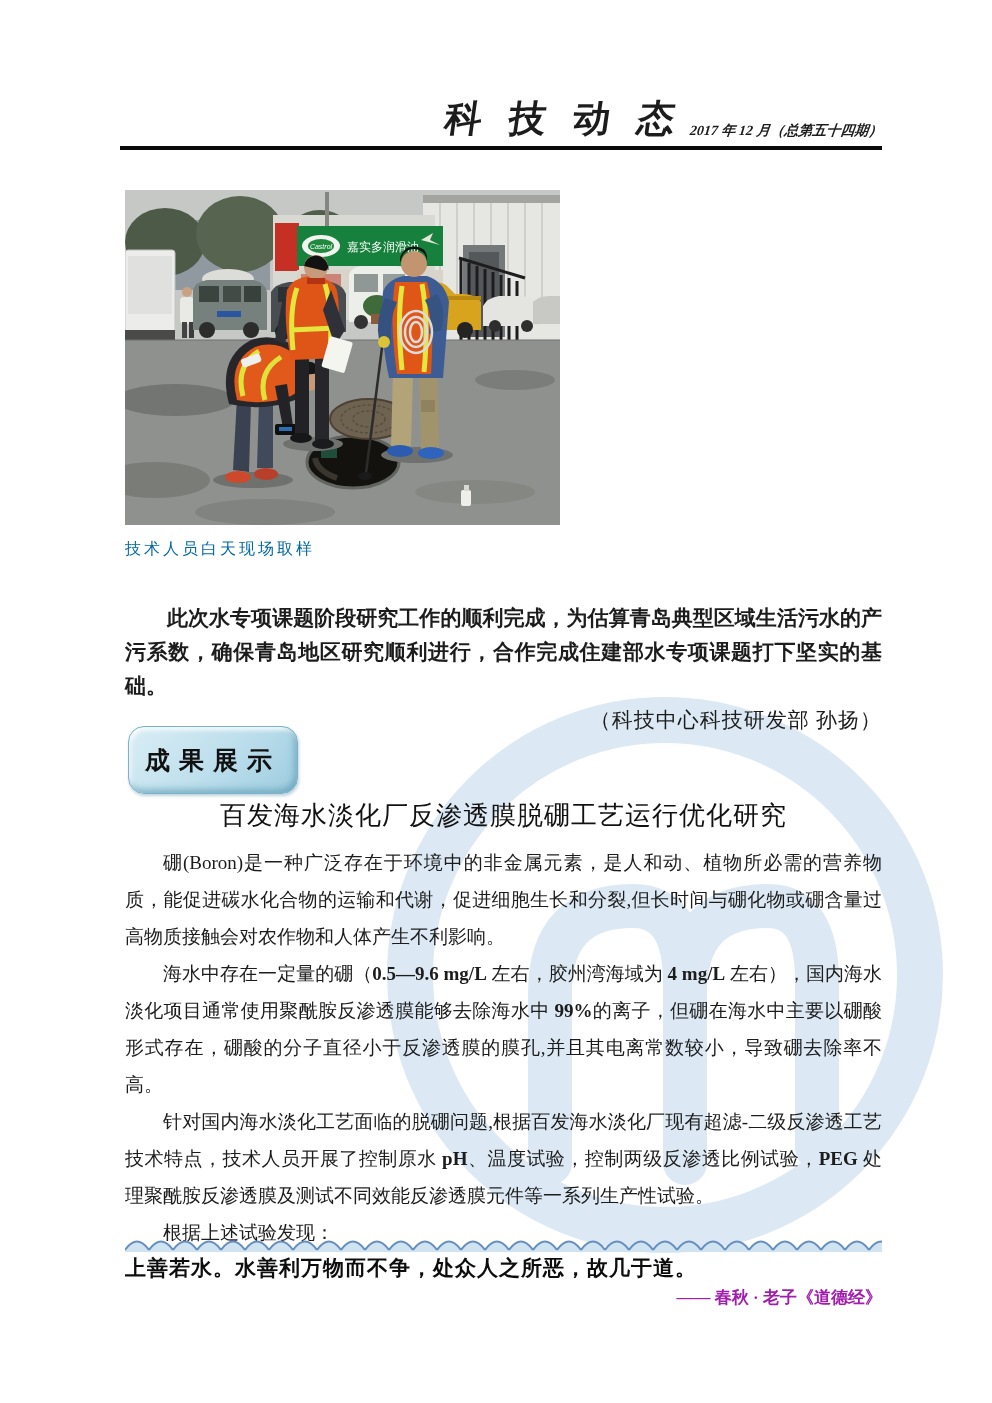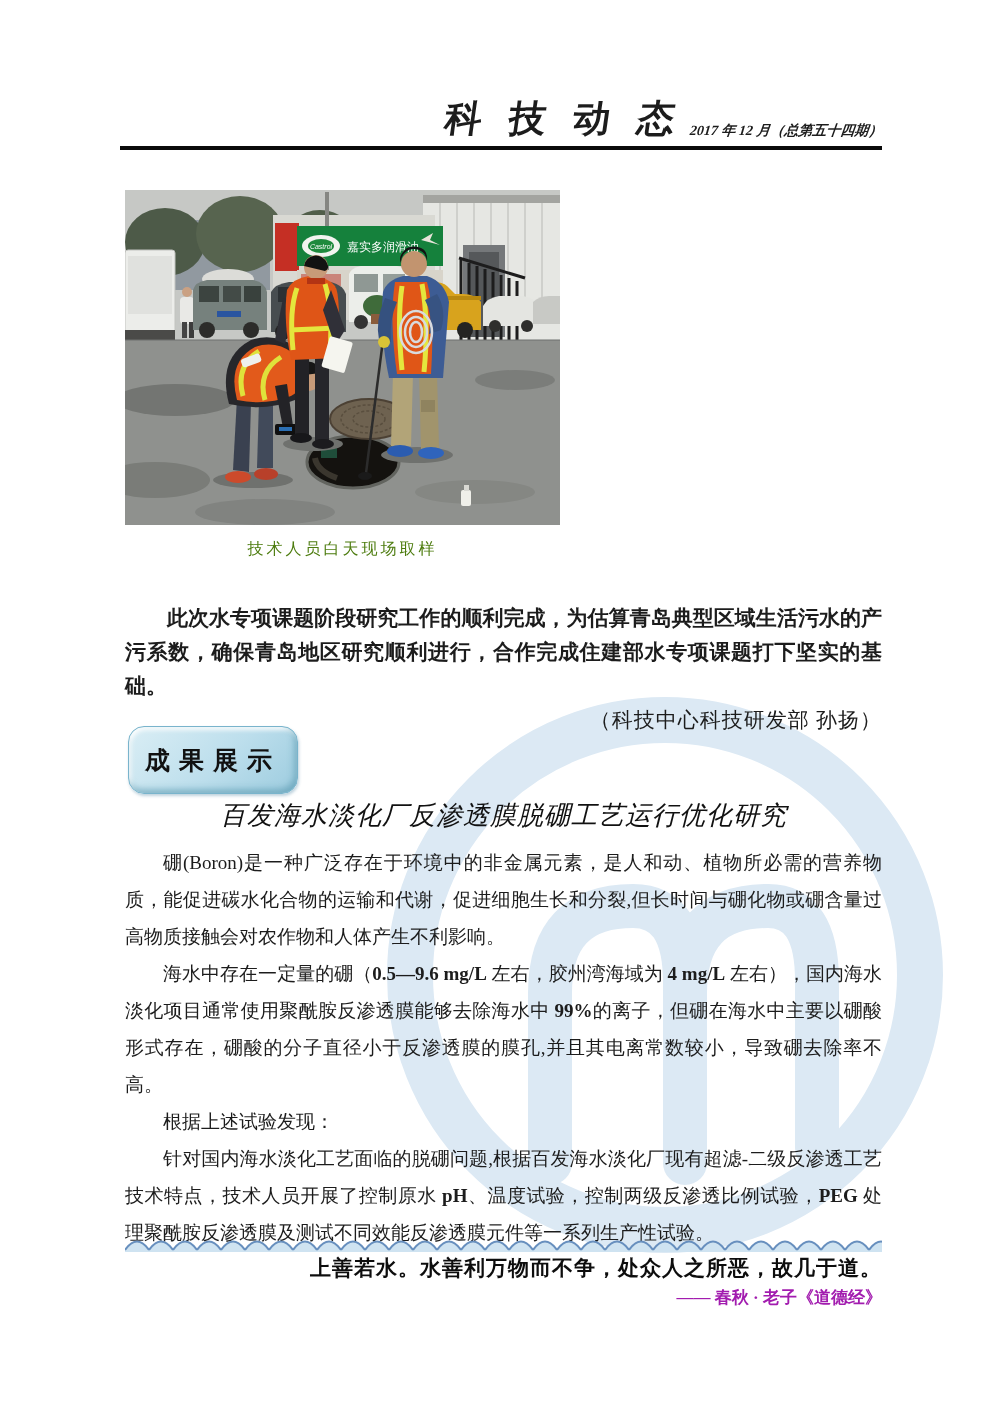--- a/index.html
+++ b/index.html
@@ -15,43 +15,43 @@
             letter-spacing:9px;transform:skewX(-8deg);white-space:nowrap;}
   .masthead-issue{display:inline-block;font-size:14px;font-weight:bold;font-style:italic;
             transform:skewX(-6deg);margin-left:6px;margin-bottom:4px;white-space:nowrap;}
   .masthead-rule{position:absolute;left:120px;top:146px;width:762px;height:4px;background:#0a0a0a;}
 
   
   .sec1{position:absolute;left:125px;top:184px;width:757px;display:flex;gap:10px;}
   .col-text{width:312px;font-size:21px;line-height:37px;text-align:justify;text-indent:2em;}
   .photo-col{width:435px;}
   .photo-frame{width:435px;height:335px;margin-top:6px;}
-  .photo-caption{margin-top:10px;text-align:center;font-size:16px;letter-spacing:3px;color:#4d7c0f;}
+  .photo-caption{margin-top:10px;font-size:16px;letter-spacing:3px;color:#0369a1;}
 
   .closing{position:absolute;left:125px;top:601px;width:757px;font-size:21px;line-height:34px;}
   .closing p{margin:0;text-indent:2em;text-align:justify;font-weight:bold;}
   .byline{text-align:right;letter-spacing:1px;}
 
   
   .badge{position:absolute;left:128px;top:726px;width:168px;height:66px;border-radius:16px;
          background:linear-gradient(135deg,#daeef5 0%,#bcdeec 55%,#9dccdf 100%);
          border:1px solid #79b4cc;
          box-shadow:inset -3px -4px 6px rgba(80,145,170,.55),inset 2px 3px 4px rgba(255,255,255,.95),1px 2px 3px rgba(110,155,180,.45);
          display:flex;align-items:center;justify-content:center;
          font-size:25px;font-weight:bold;letter-spacing:9px;color:#111;}
 
   .sec2-title{position:absolute;left:125px;top:798px;width:757px;text-align:center;
-         font-size:26px;letter-spacing:1px;color:#111;font-style:italic;}
+         font-size:26px;letter-spacing:1px;color:#111;}
   .sec2-body{position:absolute;left:125px;top:844px;width:757px;font-size:19px;line-height:37px;}
   .sec2-body p{margin:0;text-indent:2em;text-align:justify;}
   .b{font-weight:bold;}
 
   
   .divider{position:absolute;left:125px;top:1237px;width:757px;height:15px;}
-  .quote{position:absolute;left:125px;top:1254px;width:757px;text-align:right;
+  .quote{position:absolute;left:125px;top:1254px;width:757px;text-align:left;
          font-size:21px;font-weight:bold;letter-spacing:1px;color:#0d0d0d;}
   .quote-attr{position:absolute;left:125px;top:1286px;width:757px;text-align:right;
          font-size:17px;font-weight:bold;color:#a21caf;}
   svg text{font-family:"Liberation Sans","DejaVu Sans",sans-serif;}
 </style>
 </head>
 <body>
 
 <div class="page">
 
@@ -267,22 +267,22 @@
       <p>此次水专项课题阶段研究工作的顺利完成，为估算青岛典型区域生活污水的产污系数，确保青岛地区研究顺利进行，合作完成住建部水专项课题打下坚实的基础。</p>
       <div class="byline">（科技中心科技研发部 孙扬）</div>
     </div>
 
     <div class="badge">成果展示</div>
 
     <div class="sec2-title">百发海水淡化厂反渗透膜脱硼工艺运行优化研究</div>
     <div class="sec2-body">
       <p><span>硼(Boron)是一种广泛存在于环境中的非金属元素，是人和动、植物所必需的营养物质，能促进碳水化合物的运输和代谢，促进细胞生长和分裂,但长时间与硼化物或硼含量过高物质接触会对农作物和人体产生不利影响。</span></p>
       <p><span>海水中存在一定量的硼（</span><span class="b">0.5—9.6 mg/L</span><span> 左右，胶州湾海域为 </span><span class="b">4 mg/L</span><span> 左右），国内海水淡化项目通常使用聚酰胺反渗透膜能够去除海水中 </span><span class="b">99%</span><span>的离子，但硼在海水中主要以硼酸形式存在，硼酸的分子直径小于反渗透膜的膜孔,并且其电离常数较小，导致硼去除率不高。</span></p>
+      <p><span>针对国内海水淡化工艺面临的脱硼问题,根据百发海水淡化厂现有超滤-二级反渗透工艺技术特点，技术人员开展了控制原水 </span><span class="b">pH</span><span>、温度试验，控制两级反渗透比例试验，</span><span class="b">PEG</span><span> 处理聚酰胺反渗透膜及测试不同效能反渗透膜元件等一系列生产性试验。</span></p>
       <p>根据上述试验发现：</p>
-      <p><span>针对国内海水淡化工艺面临的脱硼问题,根据百发海水淡化厂现有超滤-二级反渗透工艺技术特点，技术人员开展了控制原水 </span><span class="b">pH</span><span>、温度试验，控制两级反渗透比例试验，</span><span class="b">PEG</span><span> 处理聚酰胺反渗透膜及测试不同效能反渗透膜元件等一系列生产性试验。</span></p>
     </div>
 
     <svg class="divider" viewBox="0 0 757 15" preserveAspectRatio="none">
       <defs>
         <pattern id="wv" width="24" height="15" patternUnits="userSpaceOnUse">
           <path d="M0 13 Q12 -4 24 13 L24 15 L0 15 Z" fill="#cfe3f1"></path>
           <path d="M0 13 Q12 -4 24 13" fill="none" stroke="#678fbe" stroke-width="2"></path>
         </pattern>
       </defs>
       <rect x="0" y="0" width="757" height="15" fill="url(#wv)"></rect>

